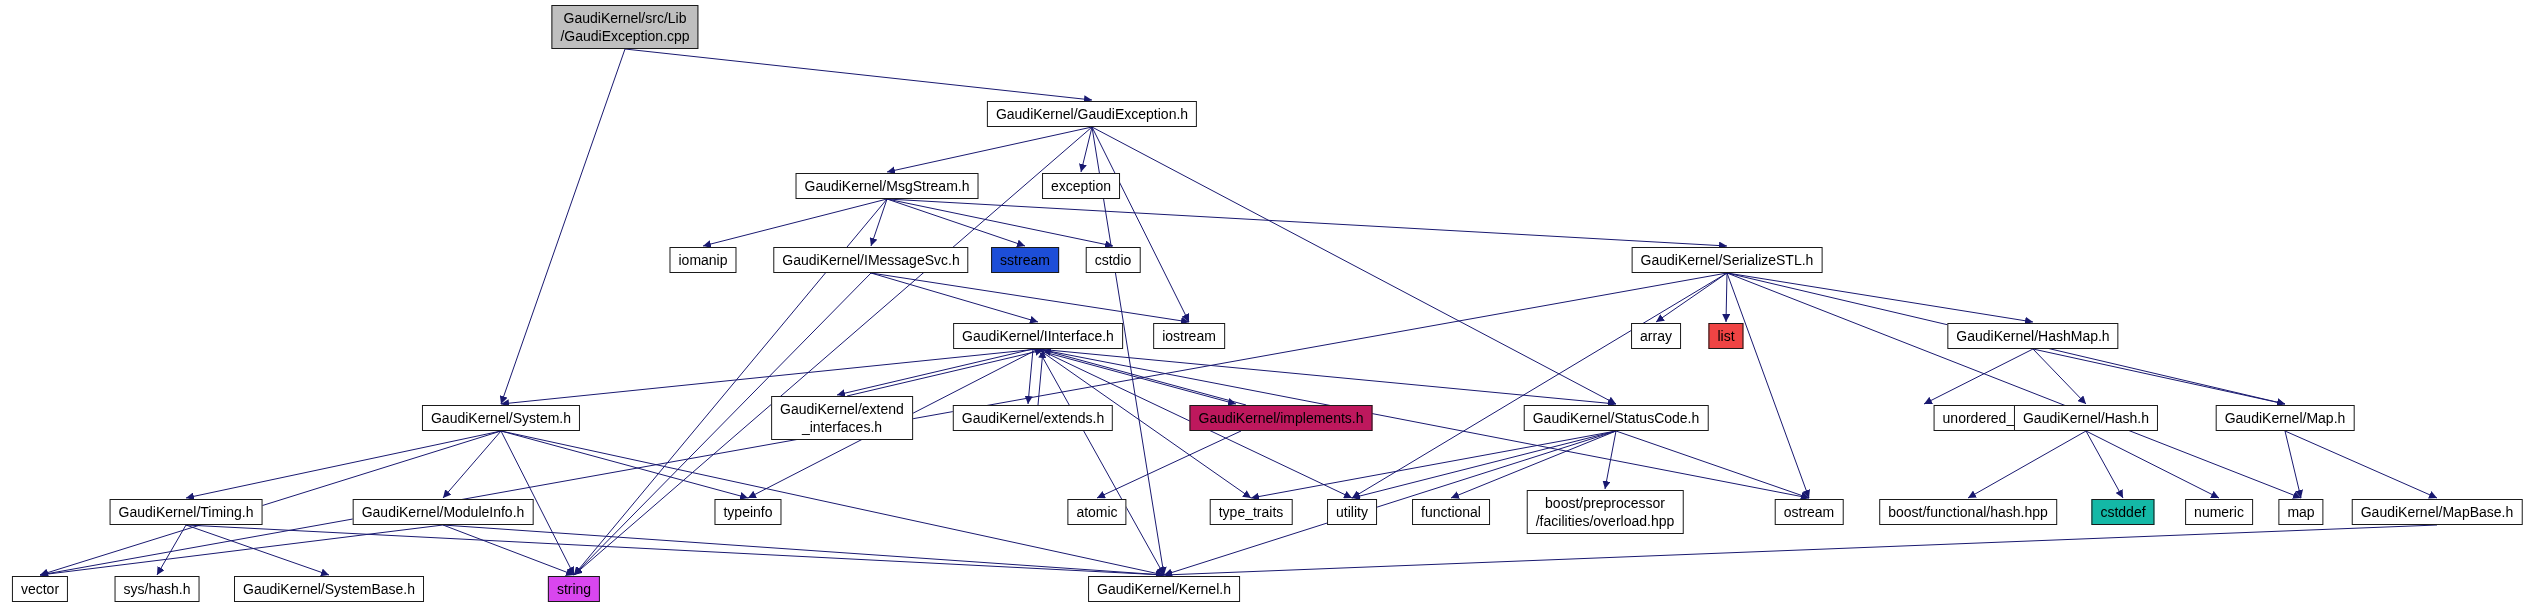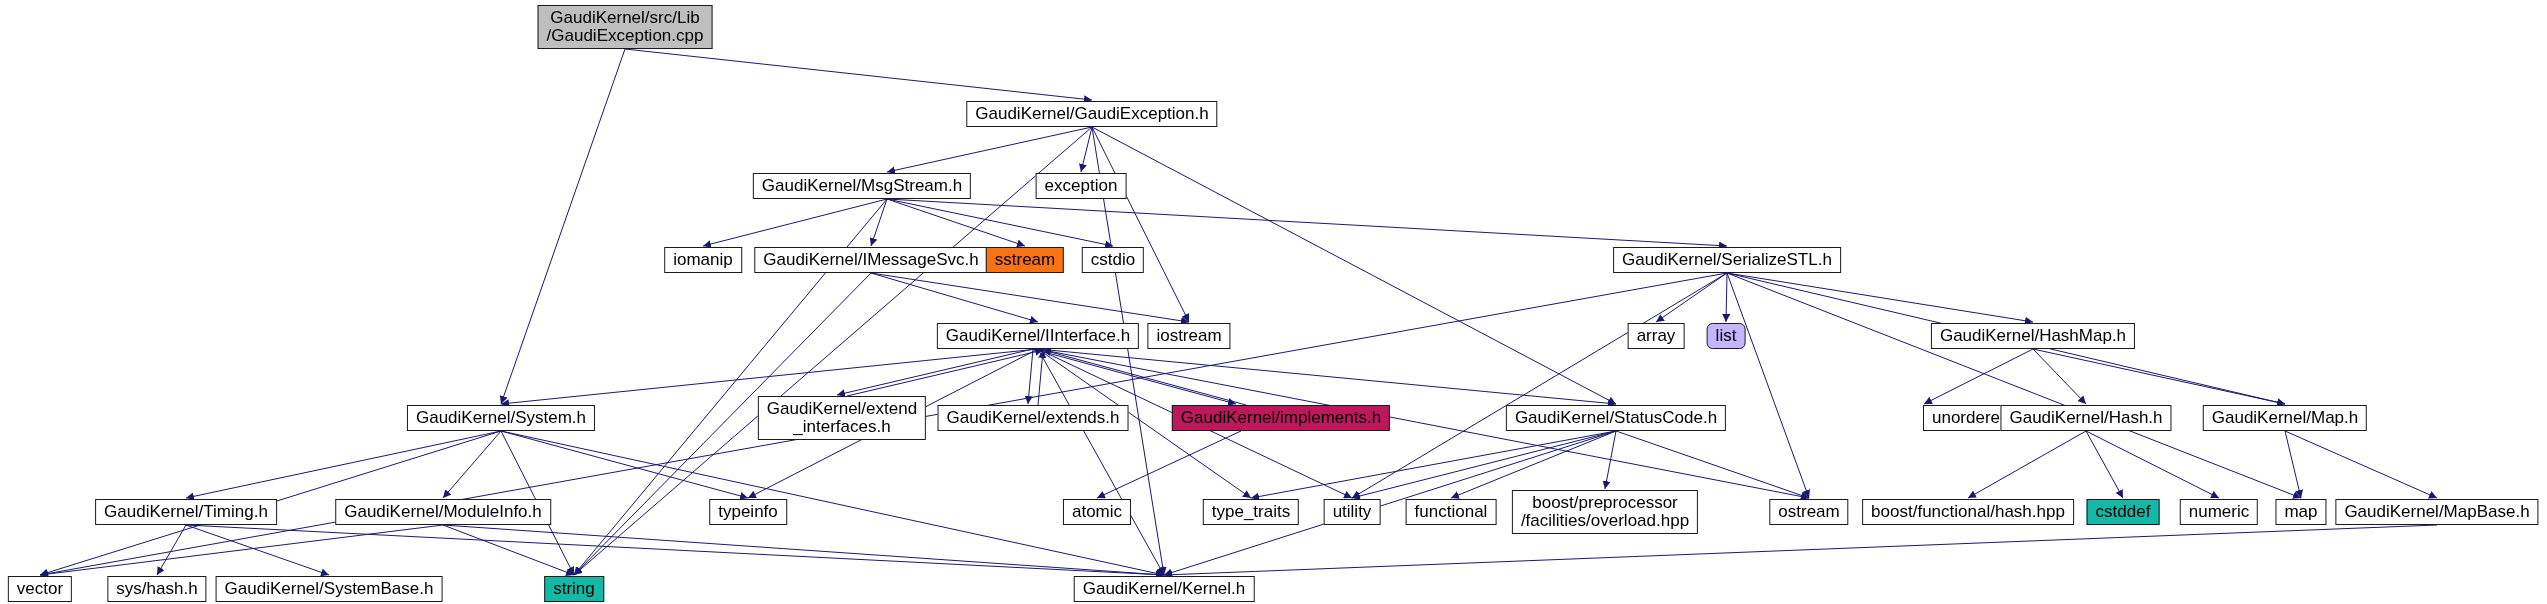--- a/index.html
+++ b/index.html
@@ -21,21 +21,21 @@
     top: 0;
     width: 2547px;
     height: 604px;
   }
   .node {
     position: absolute;
     transform: translate(-50%, -50%);
     background: #ffffff;
     border: 1px solid #1a1a1a;
     color: #000000;
-    font-size: 17px;
+    font-size: 14px;
     line-height: 18px;
     padding: 3px 8px;
     text-align: center;
     white-space: nowrap;
     box-sizing: border-box;
     cursor: pointer;
   }
   .node.root {
     background: #bfbfbf;
     cursor: default;
@@ -119,51 +119,51 @@
       <line x1="2437" y1="525" x2="1164" y2="575" stroke="#191970" stroke-width="1" marker-end="url(#arrowhead)"></line>
     </svg>
 
 <div class="node root" style="left: 625px; top: 27px; background: rgb(191, 191, 191); border-color: rgb(26, 26, 26);">
       <div>GaudiKernel/src/Lib</div>
       <div>/GaudiException.cpp</div>
     </div>
     <div class="node" style="left: 1092px; top: 114px; background: rgb(255, 255, 255); border-color: rgb(26, 26, 26);">
       <div>GaudiKernel/GaudiException.h</div>
     </div>
-    <div class="node" style="left: 862px; top: 186px; background: rgb(255, 255, 255); border-color: rgb(26, 26, 26);">
+    <div class="node" style="left: 887px; top: 186px; background: rgb(255, 255, 255); border-color: rgb(26, 26, 26);">
       <div>GaudiKernel/MsgStream.h</div>
     </div>
     <div class="node" style="left: 1081px; top: 186px; background: rgb(255, 255, 255); border-color: rgb(26, 26, 26);">
       <div>exception</div>
     </div>
     <div class="node" style="left: 703px; top: 260px; background: rgb(255, 255, 255); border-color: rgb(26, 26, 26);">
       <div>iomanip</div>
     </div>
     <div class="node" style="left: 871px; top: 260px; background: rgb(255, 255, 255); border-color: rgb(26, 26, 26);">
       <div>GaudiKernel/IMessageSvc.h</div>
     </div>
-    <div class="node" style="left: 1025px; top: 260px; background: #f97316; border-color: rgb(26, 26, 26);">
+    <div class="node" style="left: 1025px; top: 260px; background: #1d4ed8; border-color: rgb(26, 26, 26);">
       <div>sstream</div>
     </div>
     <div class="node" style="left: 1113px; top: 260px; background: rgb(255, 255, 255); border-color: rgb(26, 26, 26);">
       <div>cstdio</div>
     </div>
     <div class="node" style="left: 1727px; top: 260px; background: rgb(255, 255, 255); border-color: rgb(26, 26, 26);">
       <div>GaudiKernel/SerializeSTL.h</div>
     </div>
     <div class="node" style="left: 1038px; top: 336px; background: rgb(255, 255, 255); border-color: rgb(26, 26, 26);">
       <div>GaudiKernel/IInterface.h</div>
     </div>
     <div class="node" style="left: 1189px; top: 336px; background: rgb(255, 255, 255); border-color: rgb(26, 26, 26);">
       <div>iostream</div>
     </div>
     <div class="node" style="left: 1656px; top: 336px; background: rgb(255, 255, 255); border-color: rgb(26, 26, 26);">
       <div>array</div>
     </div>
-    <div class="node" style="left: 1726px; top: 336px; background: #c4b5fd; border-color: rgb(26, 26, 26); border-radius: 6px;">
+    <div class="node" style="left: 1726px; top: 336px; background: #ef4444; border-color: rgb(26, 26, 26);">
       <div>list</div>
     </div>
     <div class="node" style="left: 2033px; top: 336px; background: rgb(255, 255, 255); border-color: rgb(26, 26, 26);">
       <div>GaudiKernel/HashMap.h</div>
     </div>
     <div class="node" style="left: 501px; top: 418px; background: rgb(255, 255, 255); border-color: rgb(26, 26, 26);">
       <div>GaudiKernel/System.h</div>
     </div>
     <div class="node" style="left: 842px; top: 418px; background: rgb(255, 255, 255); border-color: rgb(26, 26, 26);">
       <div>GaudiKernel/extend</div>
@@ -232,19 +232,19 @@
     </div>
     <div class="node" style="left: 40px; top: 589px; background: rgb(255, 255, 255); border-color: rgb(26, 26, 26);">
       <div>vector</div>
     </div>
     <div class="node" style="left: 157px; top: 589px; background: rgb(255, 255, 255); border-color: rgb(26, 26, 26);">
       <div>sys/hash.h</div>
     </div>
     <div class="node" style="left: 329px; top: 589px; background: rgb(255, 255, 255); border-color: rgb(26, 26, 26);">
       <div>GaudiKernel/SystemBase.h</div>
     </div>
-    <div class="node" style="left: 574px; top: 589px; background: #14b8a6; border-color: rgb(26, 26, 26);">
+    <div class="node" style="left: 574px; top: 589px; background: #d946ef; border-color: rgb(26, 26, 26);">
       <div>string</div>
     </div>
     <div class="node" style="left: 1164px; top: 589px; background: rgb(255, 255, 255); border-color: rgb(26, 26, 26);">
       <div>GaudiKernel/Kernel.h</div>
     </div>
   </div>
 
 </body></html>

